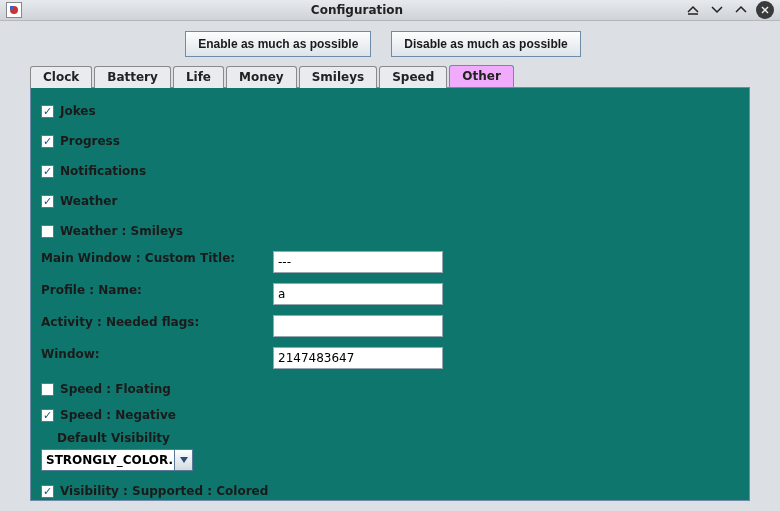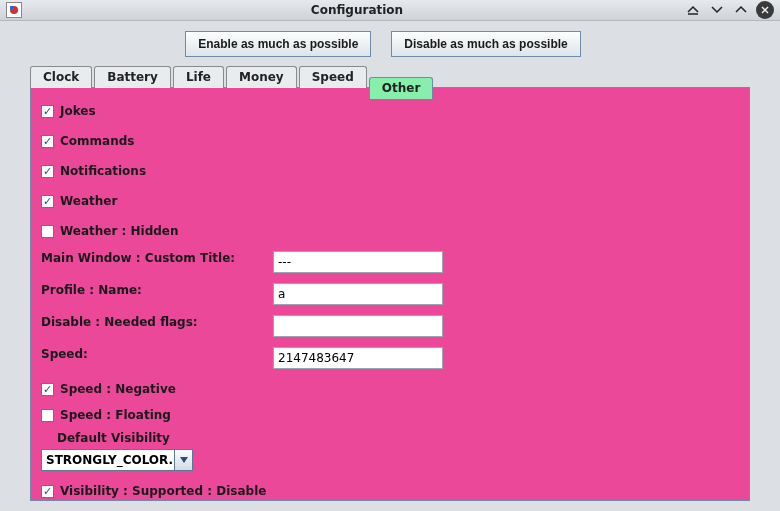--- a/index.html
+++ b/index.html
@@ -85,29 +85,29 @@
     padding: 3px 12px;
     margin-right: 2px;
     border-radius: 3px 3px 0 0;
     font-weight: bold;
     color: #222;
     cursor: pointer;
     position: relative;
     top: 1px;
   }
   .tab.active {
-    background: #86efac;
+    background: #f0abfc;
     border-color: #6f8ba8;
-    top: 12px;
+    top: 0px;
     padding-bottom: 4px;
   }
   .panel {
     margin: 0 30px 10px 30px;
     border: 1px solid #6f8ba8;
-    background: #ec4899;
+    background: #0f766e;
     flex: 1;
     padding: 10px 10px;
     overflow: hidden;
   }
   .row {
     display: flex;
     align-items: center;
     margin: 3px 0 10px 0;
     min-height: 20px;
   }
@@ -221,82 +221,83 @@
   <div class="toolbar">
     <button class="btn">Enable as much as possible</button>
     <button class="btn">Disable as much as possible</button>
   </div>
 
   <div class="tabs">
     <div class="tab">Clock</div>
     <div class="tab">Battery</div>
     <div class="tab">Life</div>
     <div class="tab">Money</div>
+    <div class="tab">Smileys</div>
     <div class="tab">Speed</div>
     <div class="tab active">Other</div>
   </div>
 
   <div class="panel">
 
     <div class="row">
       <span class="chk checked"></span>
       <span class="chk-label">Jokes</span>
     </div>
     <div class="row">
       <span class="chk checked"></span>
-      <span class="chk-label">Commands</span>
+      <span class="chk-label">Progress</span>
     </div>
     <div class="row">
       <span class="chk checked"></span>
       <span class="chk-label">Notifications</span>
     </div>
     <div class="row">
       <span class="chk checked"></span>
       <span class="chk-label">Weather</span>
     </div>
     <div class="row">
       <span class="chk"></span>
-      <span class="chk-label">Weather : Hidden</span>
+      <span class="chk-label">Weather : Smileys</span>
     </div>
 
     <div class="field-row">
       <div class="field-label">Main Window : Custom Title:</div>
       <input class="text-input" value="---" style="">
     </div>
     <div class="field-row">
       <div class="field-label">Profile : Name:</div>
       <input class="text-input" value="a" style="">
     </div>
     <div class="field-row">
-      <div class="field-label">Disable : Needed flags:</div>
+      <div class="field-label">Activity : Needed flags:</div>
       <input class="text-input" value="" style="">
     </div>
     <div class="field-row">
-      <div class="field-label">Speed:</div>
+      <div class="field-label">Window:</div>
       <input class="text-input" value="2147483647" style="">
     </div>
 
-    <div class="row tight">
-      <span class="chk checked"></span>
-      <span class="chk-label">Speed : Negative</span>
-    </div>
     <div class="row tight">
       <span class="chk"></span>
       <span class="chk-label">Speed : Floating</span>
+    </div>
+    <div class="row tight">
+      <span class="chk checked"></span>
+      <span class="chk-label">Speed : Negative</span>
     </div>
 
     <div class="section-label">Default Visibility</div>
     <div class="select">
       <div class="val">STRONGLY_COLOR...</div>
       <div class="arrow">
         <svg viewBox="0 0 8 6">
             <path d="M0 0 L8 0 L4 6 Z" fill="#2a4e7a"></path>
           </svg>
       </div>
     </div>
 
     <div class="row" style="margin-top:10px;">
       <span class="chk checked"></span>
-      <span class="chk-label">Visibility : Supported : Disable</span>
+      <span class="chk-label">Visibility : Supported : Colored</span>
     </div>
 
   </div>
 </div>
 
 </body></html>

